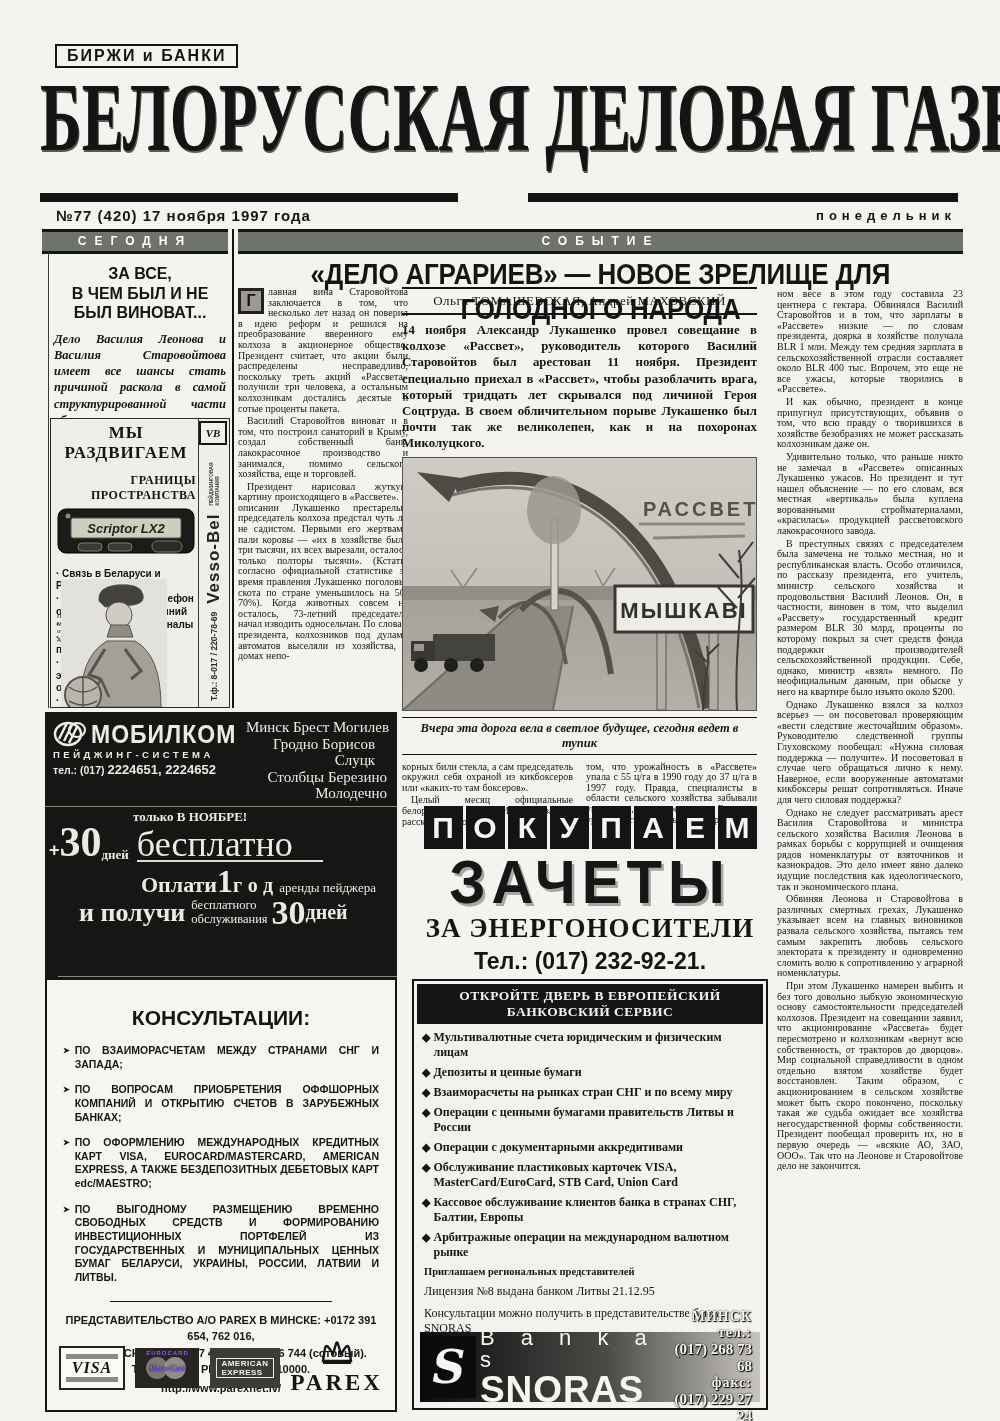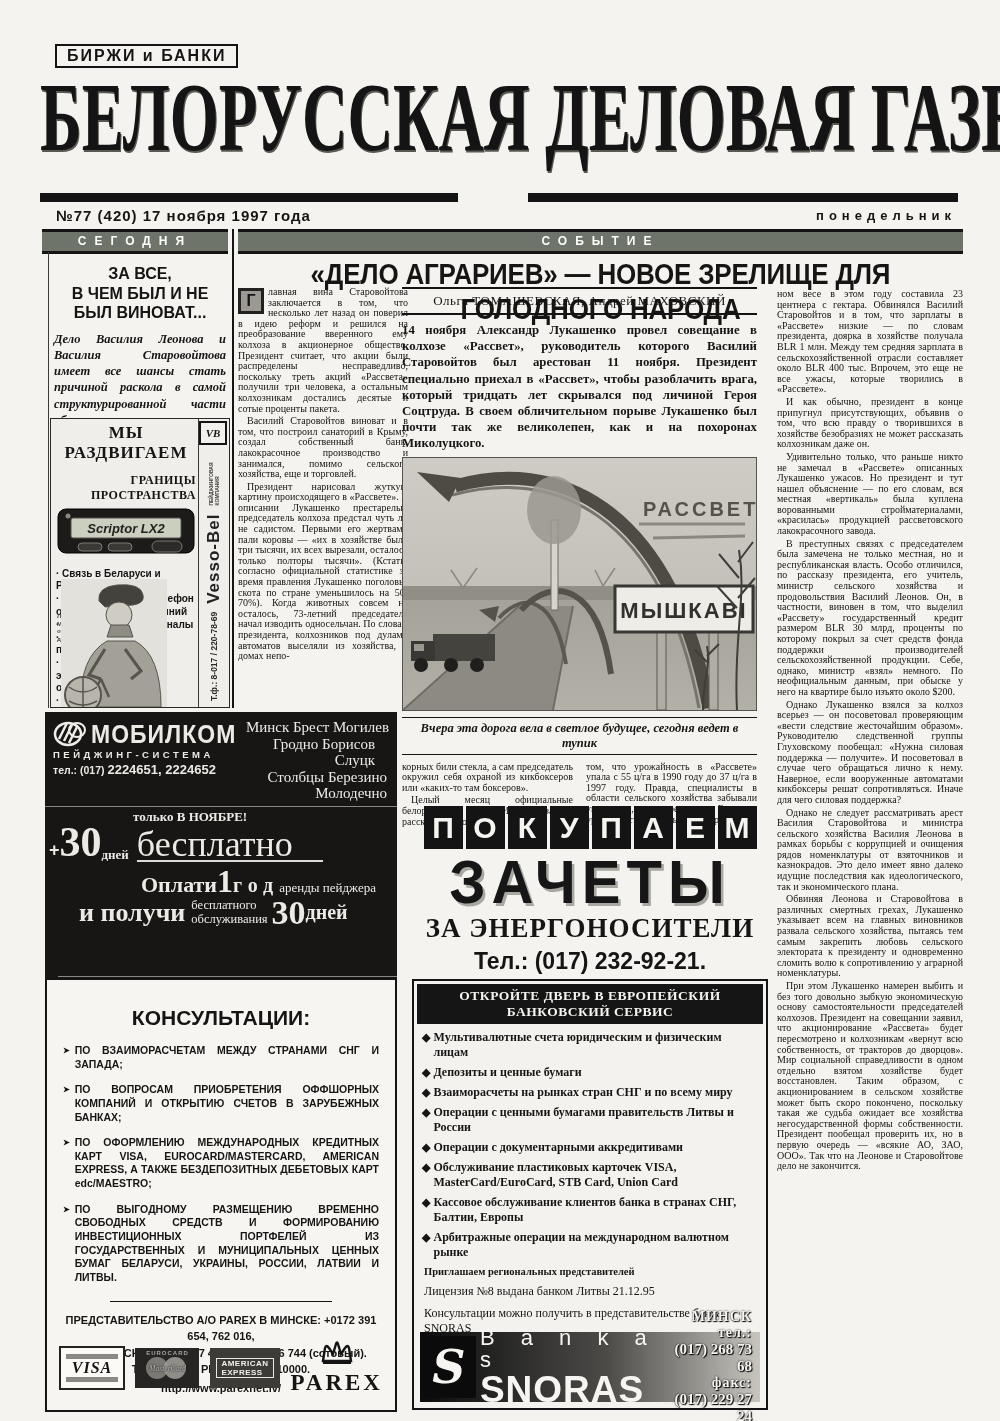--- a/index.html
+++ b/index.html
@@ -114,21 +114,21 @@
   .px-title{text-align:center;font:bold 21px "Liberation Sans",sans-serif;margin:16px 0 14px;}
   .px-item{display:flex;gap:5px;margin:0 0 12px;font:bold 10.5px/1.3 "Liberation Sans",sans-serif;text-align:justify;}
   .px-item .arr{font-size:8px;margin-top:2px;}
   .px-rule{width:70%;margin:16px auto 10px;border-top:1.5px solid #141414;}
   .px-c{font:bold 11px/1.5 "Liberation Sans",sans-serif;text-align:center;}
   .px-url{font:bold 11px "Liberation Sans",sans-serif;text-align:center;margin-top:4px;}
   .px-logos{position:absolute;left:12px;right:12px;bottom:14px;display:flex;align-items:center;justify-content:space-between;}
   .card-visa{width:62px;height:40px;background:#fbfaf7;border:2px solid #23221f;display:flex;flex-direction:column;justify-content:center;align-items:center;}
   .card-visa .stripe{width:52px;height:5px;background:#8b8984;}
   .card-visa .vtxt{font:bold italic 16px "Liberation Serif",serif;letter-spacing:1px;line-height:1.1;}
-  .card-ec{width:64px;height:40px;background:#262523;position:relative;color:#a3a3a3;text-align:center;}
+  .card-ec{width:64px;height:40px;background:#262523;position:relative;color:#8b5cf6;text-align:center;}
   .card-ec .ectxt{font:bold 6px "Liberation Sans",sans-serif;letter-spacing:1px;padding-top:2px;}
   .card-ec .circles{position:relative;height:24px;}
   .card-ec .c1,.card-ec .c2{position:absolute;top:1px;width:22px;height:22px;border-radius:50%;}
   .card-ec .c1{left:11px;background:#7b7974;}
   .card-ec .c2{left:29px;background:#a3a09a;opacity:0.85;}
   .card-ec .mctxt{position:absolute;top:8px;left:0;right:0;font:bold italic 7.5px "Liberation Serif",serif;text-shadow:0 0 2px #000;}
   .card-ax{width:70px;height:40px;background:#3c3b38;display:grid;place-items:center;}
   .card-ax .inner{border:1px solid #e9e8e3;padding:0 4px;color:#f1f0ec;font:bold 8px/1.15 "Liberation Sans",sans-serif;text-align:left;letter-spacing:0.5px;}
   .px-brand{text-align:center;}
   .px-brand .nm{font:bold 23px "Liberation Serif",serif;letter-spacing:3px;}

